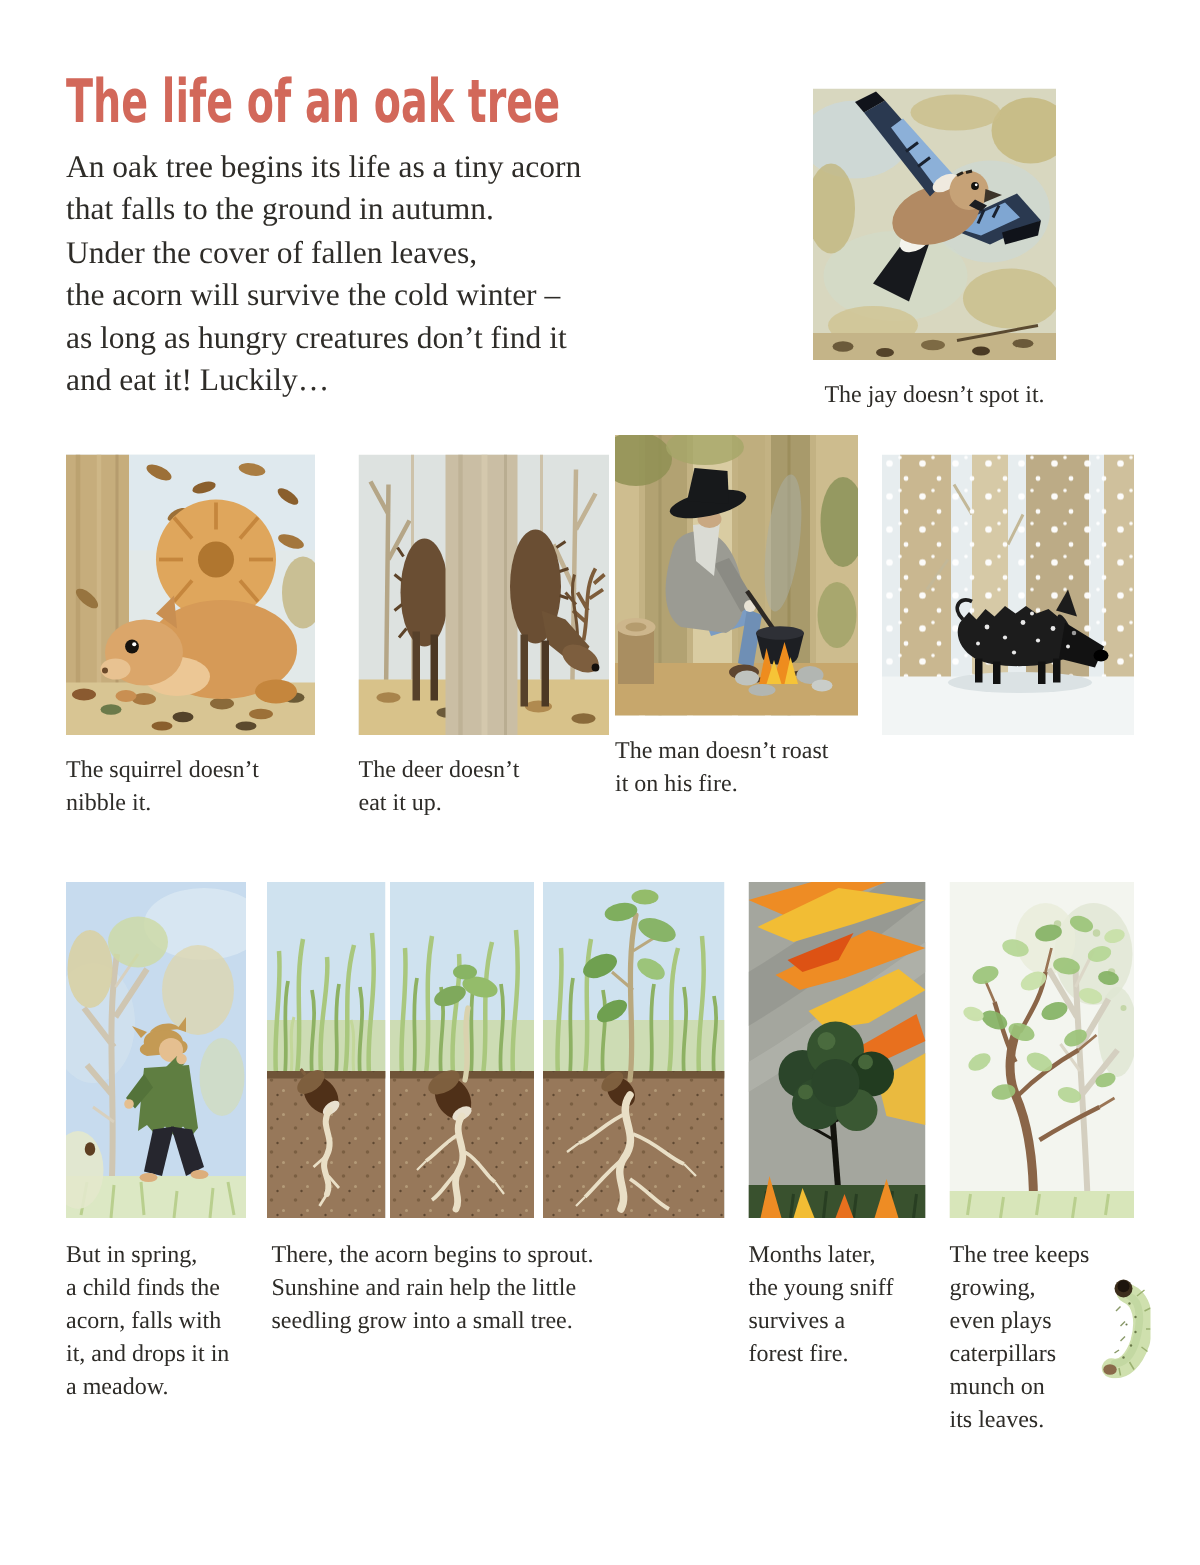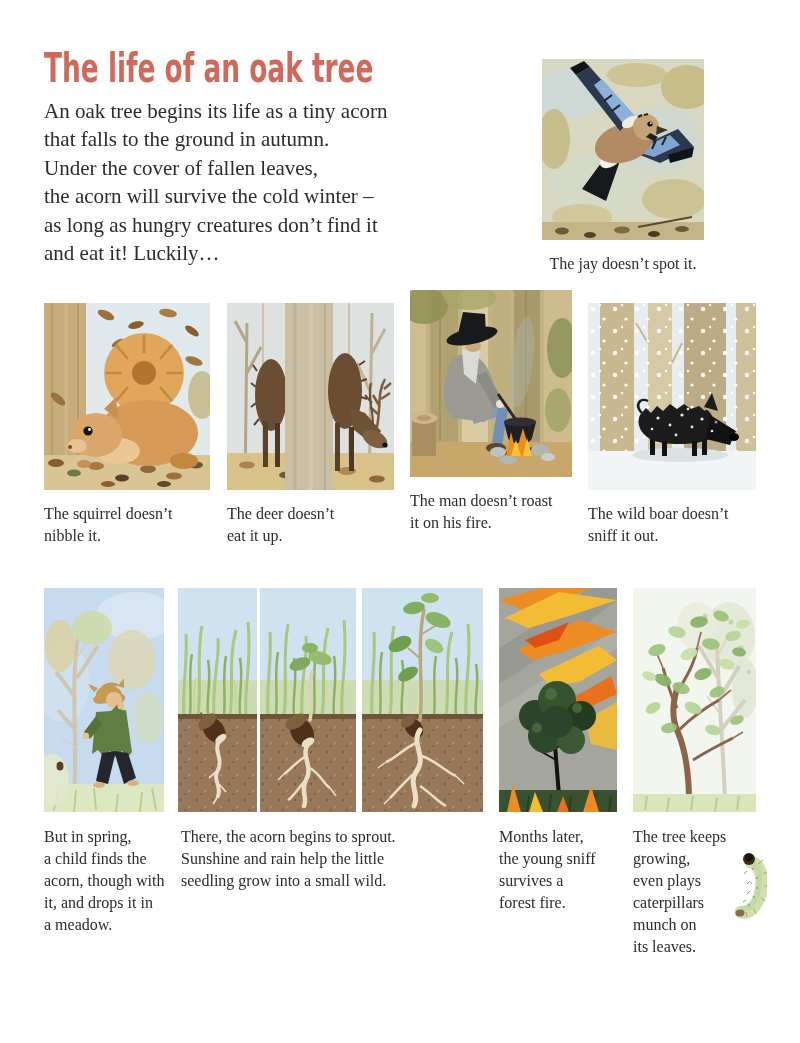--- a/index.html
+++ b/index.html
@@ -119,21 +119,21 @@
       <line x1="96" y1="58" x2="100" y2="56" stroke="#2a241c" stroke-width="2"></line>
       <line x1="102" y1="56" x2="106" y2="55" stroke="#2a241c" stroke-width="2"></line>
       <circle cx="108" cy="65" r="2.6" fill="#14120e"></circle>
       <circle cx="108.8" cy="64.2" r=".9" fill="#fff"></circle>
       <polygon points="115,67 126,71 114,76" fill="#3c342a"></polygon>
       <polygon points="108,74 116,78 112,82 104,78" fill="#1c1e22"></polygon>
     </svg>
     <figcaption class="caption center">The jay doesn’t spot it.</figcaption>
   </figure>
 
-  <figure class="fig" style="left:227px;top:303px;width:190px">
+  <figure class="fig" style="left:239px;top:303px;width:190px">
     <svg width="167" height="187" viewBox="0 0 167 187" preserveAspectRatio="none">
       <rect width="167" height="187" fill="#dde2e0"></rect>
       <path d="M18,187 L20,20 M20,40 L8,18 M20,70 L34,44" stroke="#b5a687" stroke-width="3" fill="none"></path>
       <path d="M142,187 L145,10 M145,50 L158,26 M144,90 L130,60" stroke="#c1b294" stroke-width="3" fill="none"></path>
       <line x1="122" y1="0" x2="122" y2="150" stroke="#cdc2aa" stroke-width="2"></line>
       <line x1="36" y1="0" x2="36" y2="150" stroke="#cdc2aa" stroke-width="2"></line>
       <rect y="150" width="167" height="37" fill="#d8c28a"></rect>
       <ellipse cx="20" cy="162" rx="8" ry="3.5" fill="#a8844c"></ellipse>
       <ellipse cx="60" cy="172" rx="8" ry="3.5" fill="#6b5a3a"></ellipse>
       <ellipse cx="120" cy="168" rx="9" ry="4" fill="#b08a50"></ellipse>
@@ -241,22 +241,20 @@
           <circle cx="94" cy="112" r="1.6"></circle>
         <circle cx="104" cy="124" r="1.4"></circle>
           <circle cx="114" cy="116" r="1.6"></circle>
           <circle cx="88" cy="132" r="1.4"></circle>
         <circle cx="64" cy="126" r="1.3"></circle>
           <circle cx="124" cy="128" r="1.3"></circle>
           <circle cx="100" cy="106" r="1.3"></circle>
       </g>
       <circle cx="128" cy="119" r="1.5" fill="#9a9a9a"></circle>
     </svg>
-    <figcaption class="caption">The wild boar doesn’t
-sniff it out.</figcaption>
   </figure>
 
   <figure class="fig" style="left:44px;top:588px;width:120px">
     <svg width="120" height="224" viewBox="0 0 120 224" preserveAspectRatio="none">
       <rect width="120" height="224" fill="#c7dbee"></rect>
       <ellipse cx="92" cy="28" rx="40" ry="24" fill="#dbe8f2" opacity=".8"></ellipse>
       <ellipse cx="18" cy="94" rx="28" ry="40" fill="#d3e2ee" opacity=".7"></ellipse>
       <path d="M30,210 C34,150 26,100 34,48 M32,110 L12,84 M33,90 L54,58 M31,142 L14,122" stroke="#cfc6b2" stroke-width="4" fill="none"></path>
       <path d="M33,70 L48,48 M32,160 L18,150" stroke="#d8d0be" stroke-width="2" fill="none"></path>
       <ellipse cx="16" cy="58" rx="15" ry="26" fill="#d9d0a0" opacity=".85"></ellipse>
@@ -482,26 +480,26 @@
         <ellipse cx="104" cy="132" rx="7" ry="4.5" fill="#9cc479" transform="rotate(-20 104 132)"></ellipse>
         <ellipse cx="80" cy="142" rx="8" ry="5" fill="#b6d695" transform="rotate(15 80 142)"></ellipse>
       </g>
       <rect y="206" width="123" height="18" fill="#d8e6ba"></rect>
       <path d="M12,222 L14,208 M34,224 L36,210 M58,222 L60,208 M82,224 L84,210 M104,222 L106,208" stroke="#b9cf8e" stroke-width="2" fill="none"></path>
     </svg>
   </figure>
 
   <div class="floatcap" style="left:44px;top:826px;width:140px">But in spring,
 a child finds the
-acorn, though with
+acorn, falls with
 it, and drops it in
 a meadow.</div>
   <div class="floatcap" style="left:181px;top:826px;width:290px">There, the acorn begins to sprout.
 Sunshine and rain help the little
-seedling grow into a small wild.</div>
+seedling grow into a small tree.</div>
   <div class="floatcap" style="left:499px;top:826px;width:120px">Months later,
 the young sniff
 survives a
 forest fire.</div>
   <div class="floatcap" style="left:633px;top:826px;width:105px">The tree keeps
 growing,
 even plays
 caterpillars
 munch on
 its leaves.</div>

